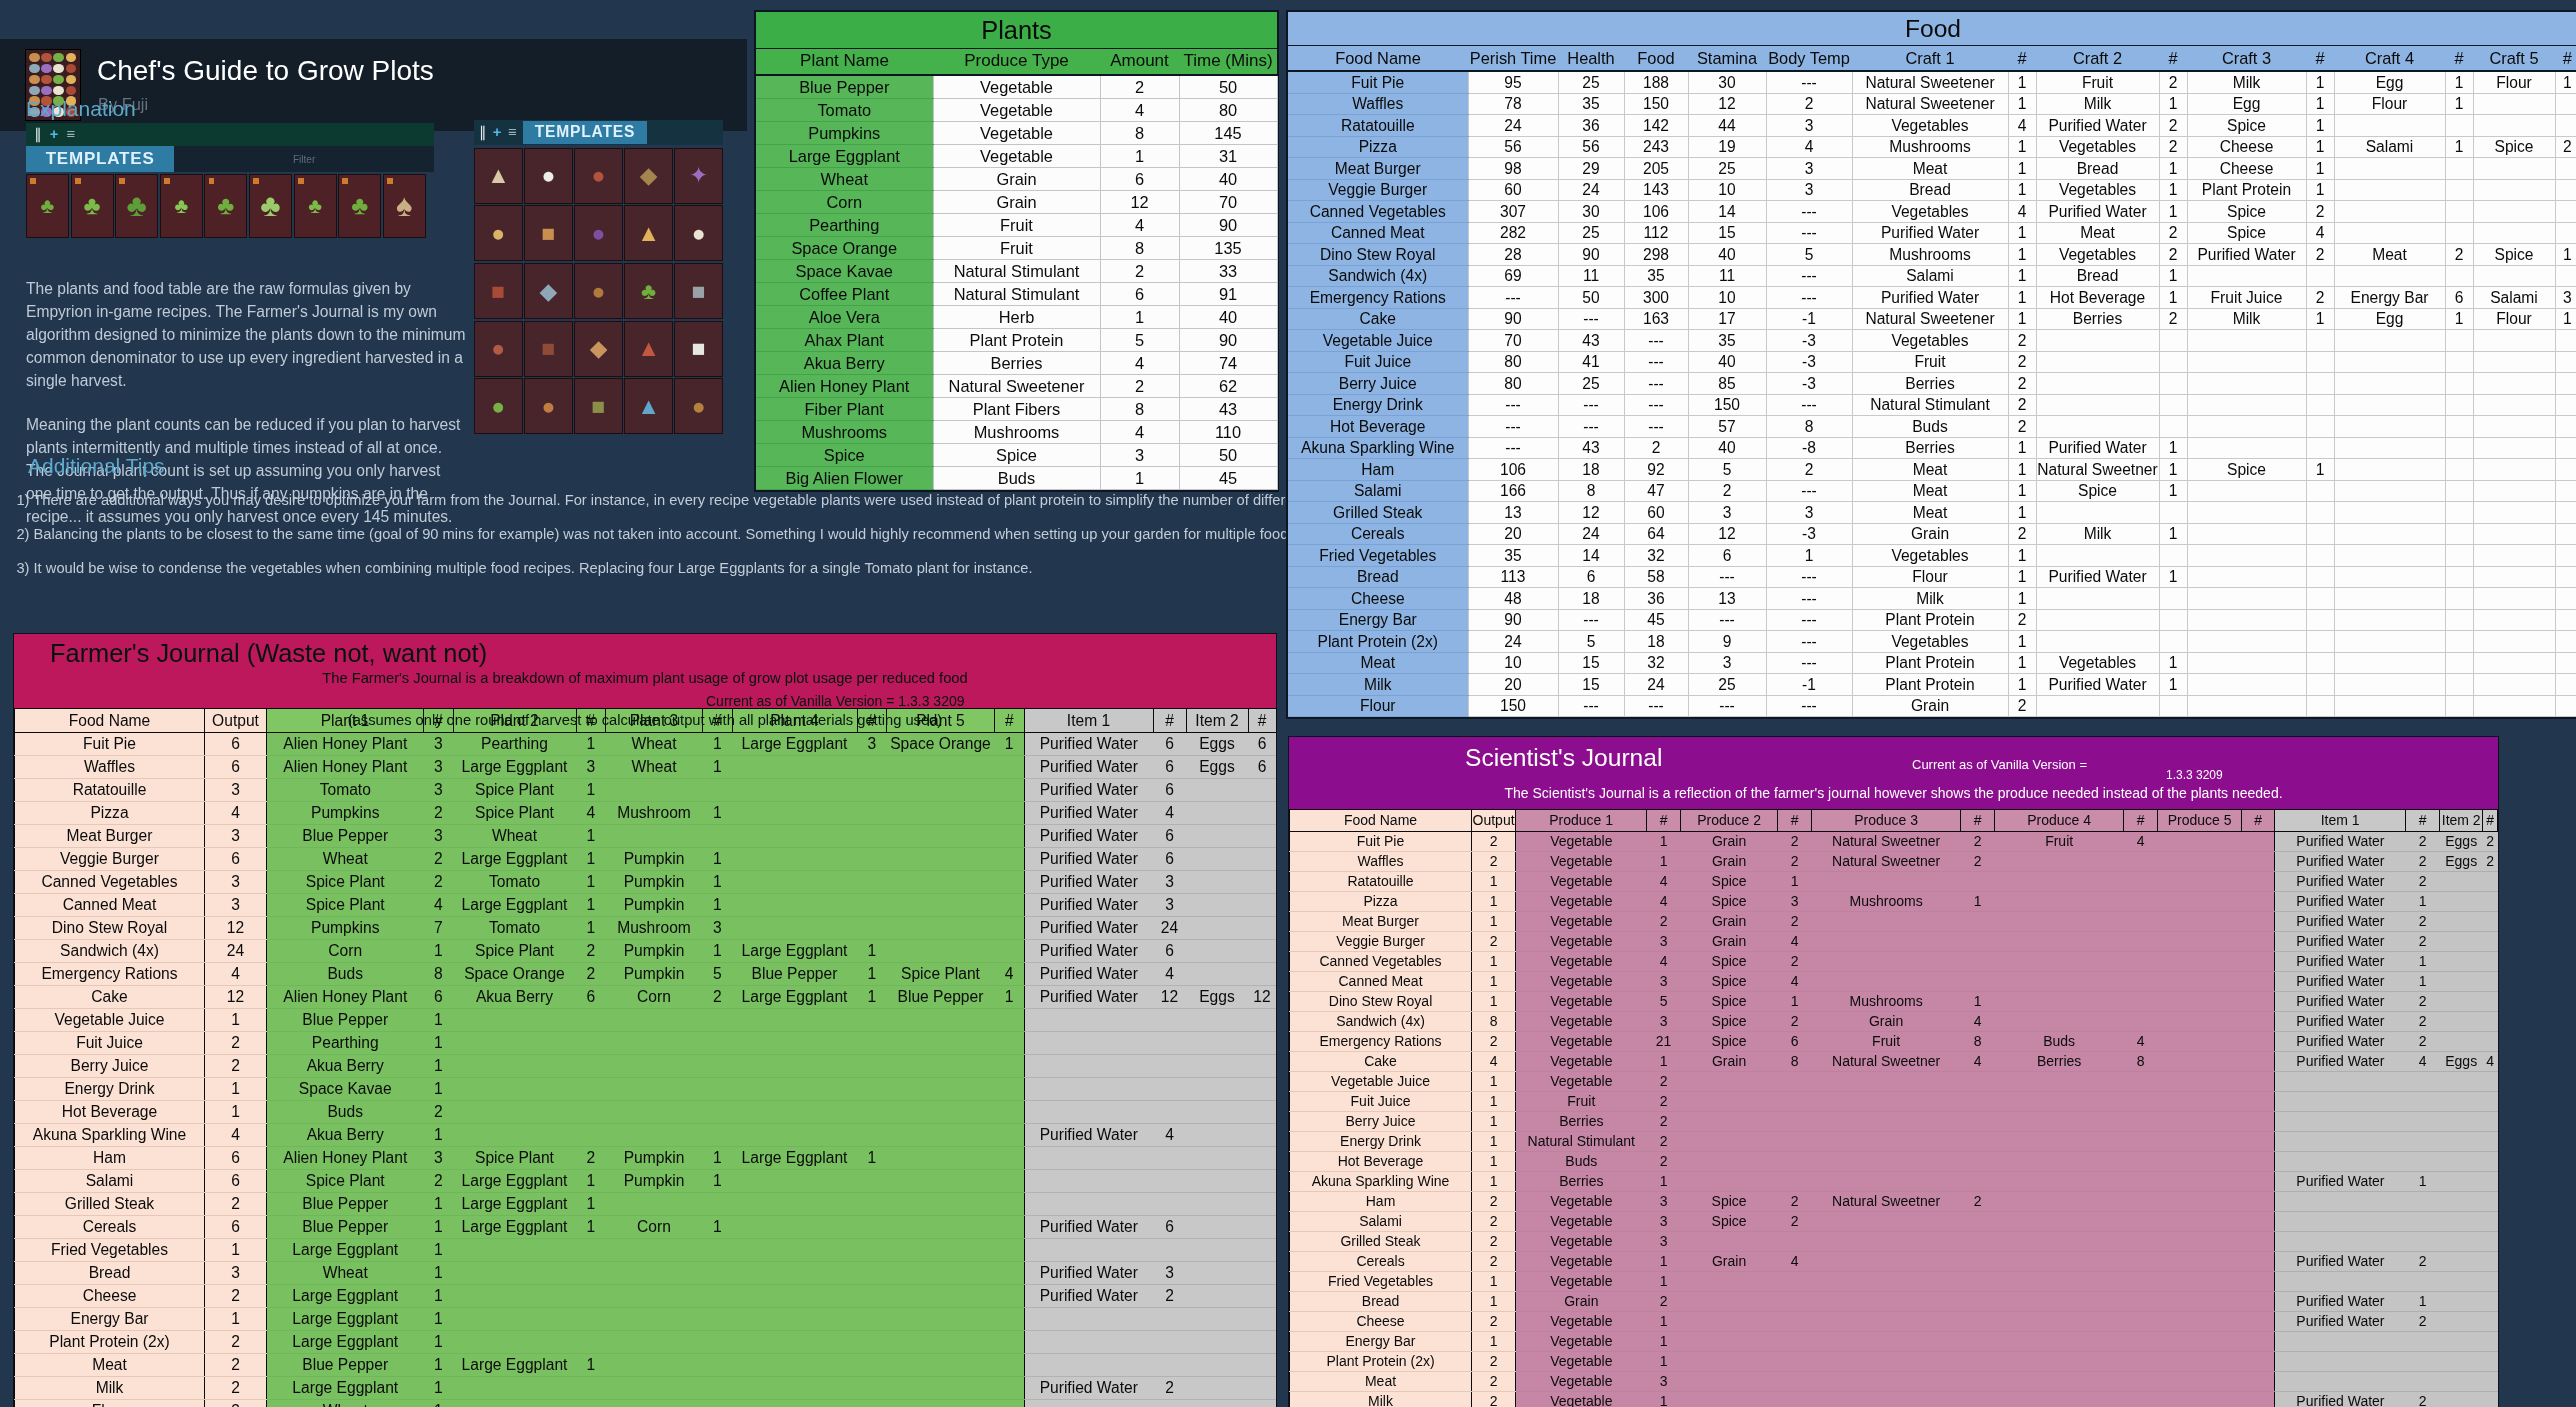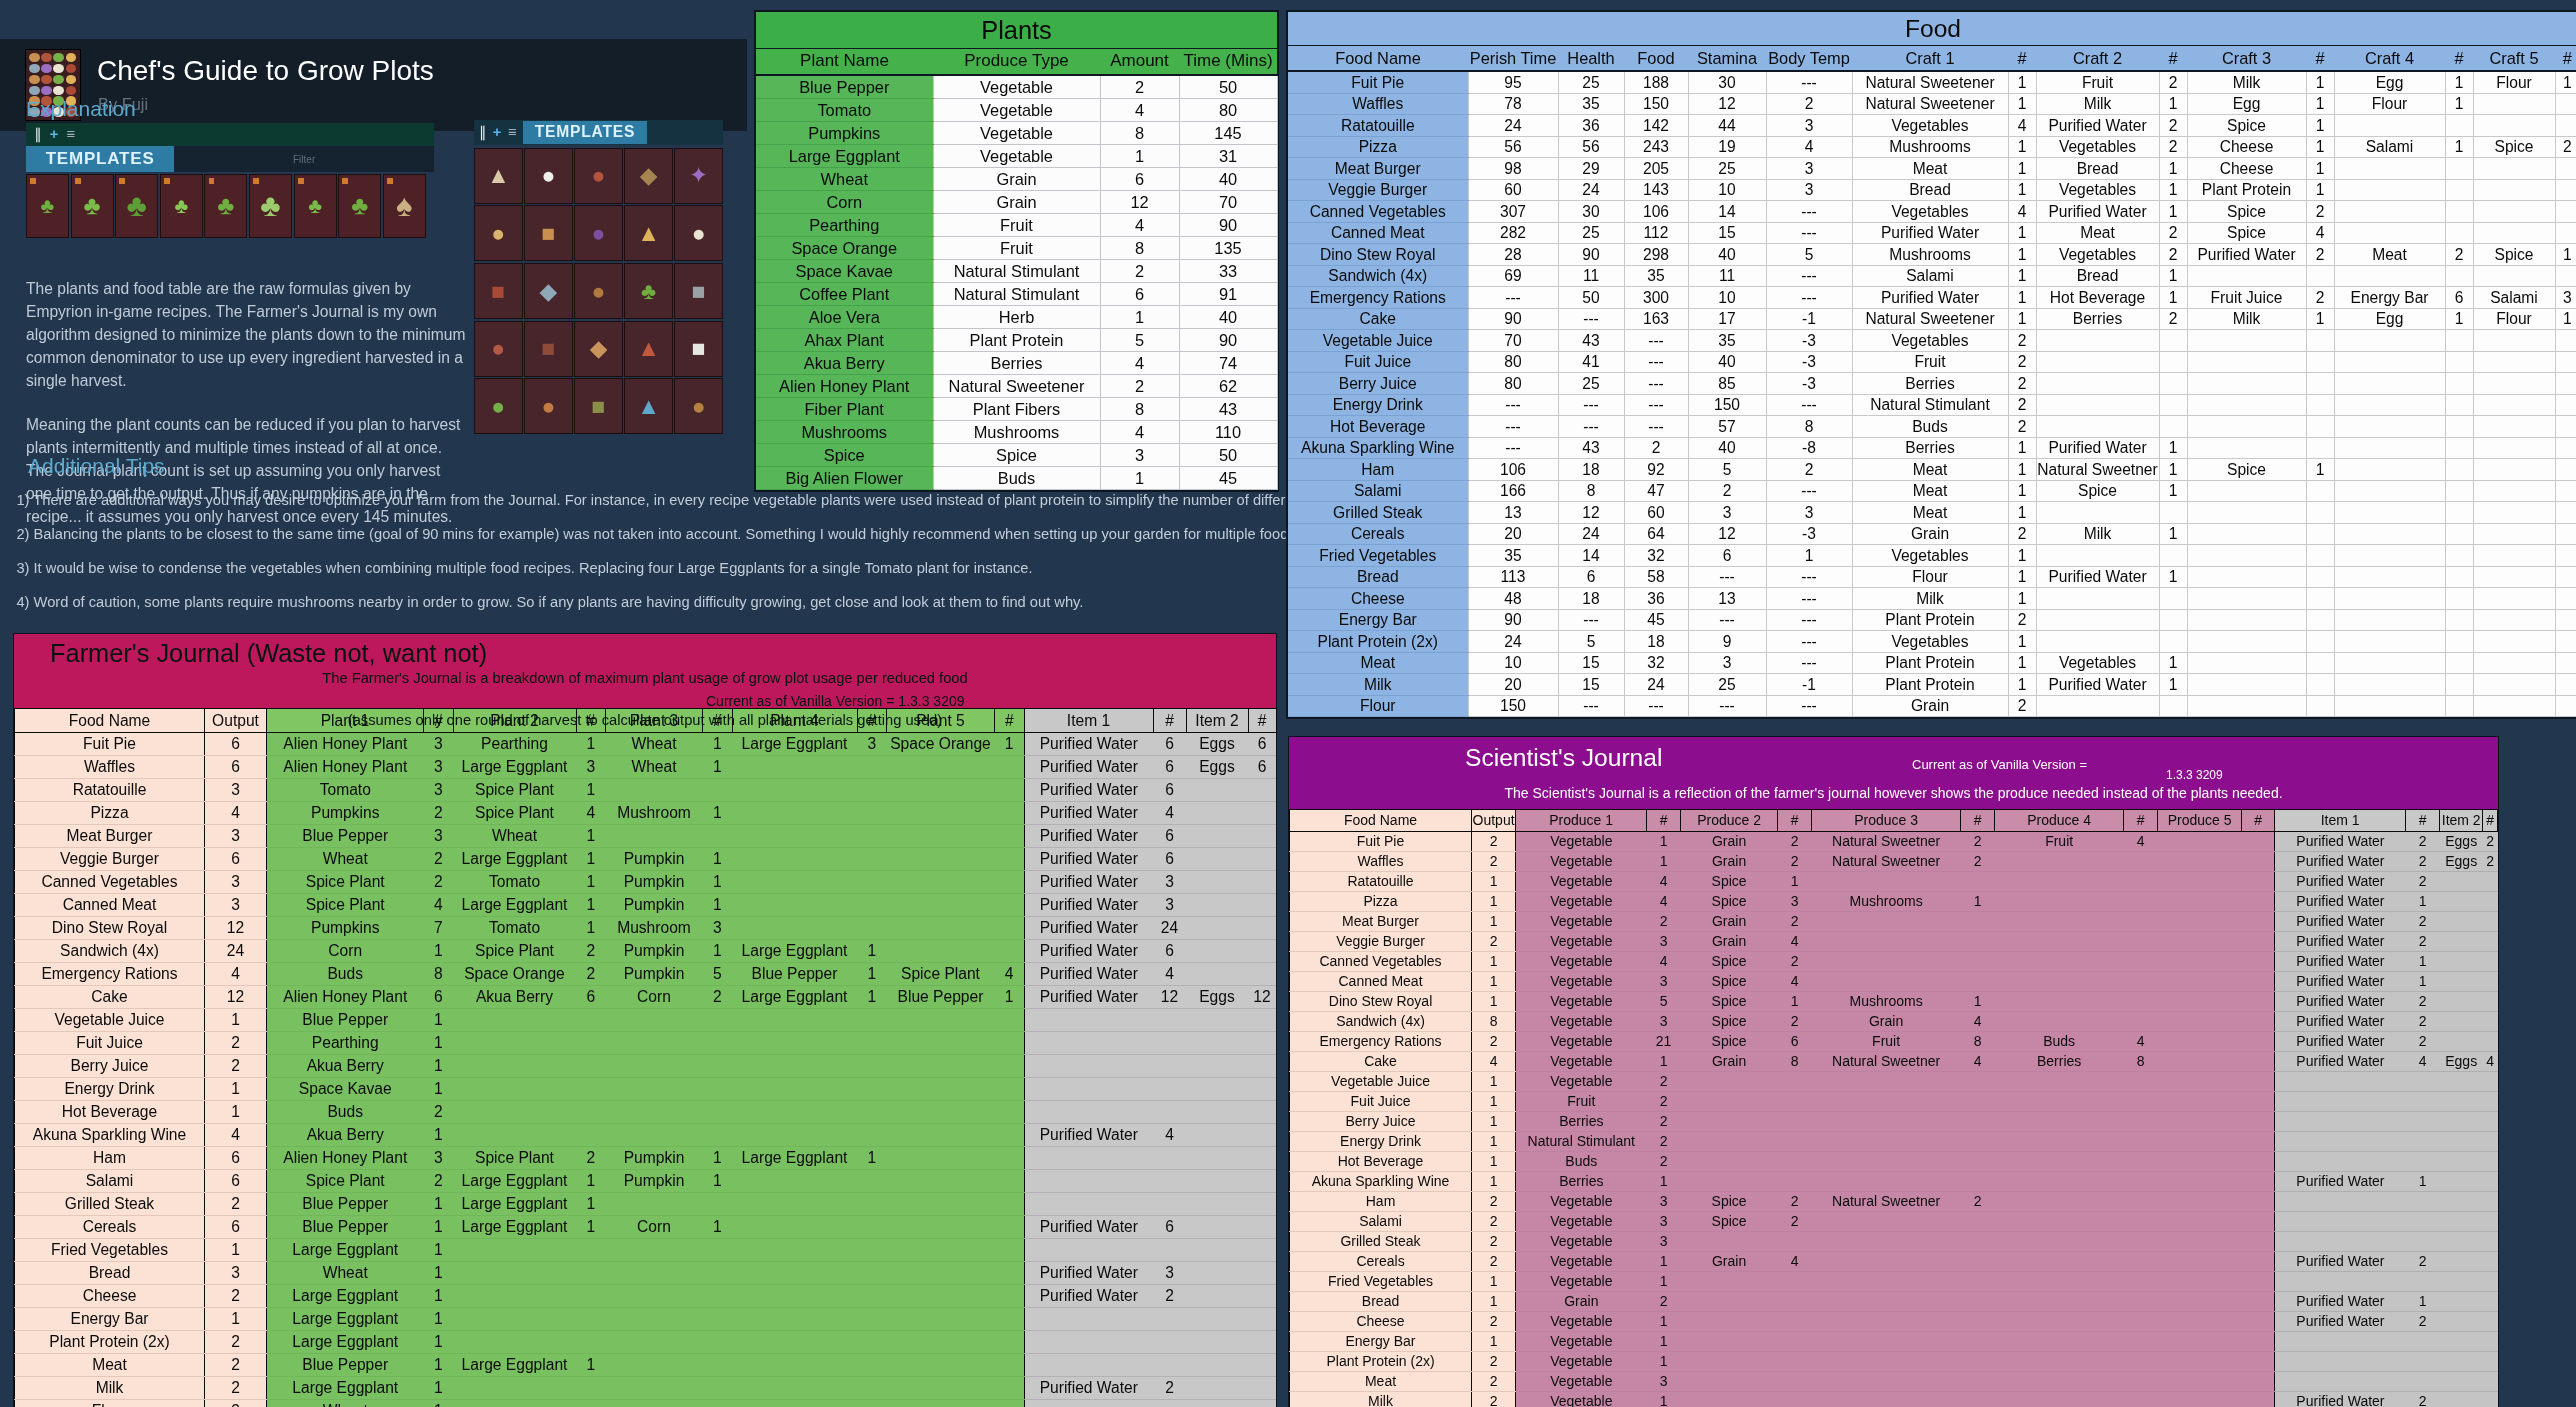--- a/index.html
+++ b/index.html
@@ -260,21 +260,20 @@
   <div class="para">
     <p>The plants and food table are the raw formulas given by Empyrion in-game recipes. The Farmer's Journal is my own algorithm designed to minimize the plants down to the minimum common denominator to use up every ingredient harvested in a single harvest.</p>
     <p>Meaning the plant counts can be reduced if you plan to harvest plants intermittently and multiple times instead of all at once. The Journal plant count is set up assuming you only harvest one time to get the output. Thus if any pumpkins are in the recipe... it assumes you only harvest once every 145 minutes.</p>
   </div>
 
   <div class="sec-label" style="left:28px;top:454px;">Additional Tips</div>
   <div class="tips">
     <p>1) There are additional ways you may desire to optimize your farm from the Journal. For instance, in every recipe vegetable plants were used instead of plant protein to simplify the number of different plants needed.</p>
     <p>2) Balancing the plants to be closest to the same time (goal of 90 mins for example) was not taken into account. Something I would highly recommend when setting up your garden for multiple food items.</p>
     <p>3) It would be wise to condense the vegetables when combining multiple food recipes. Replacing four Large Eggplants for a single Tomato plant for instance.</p>
-    <p>4) Word of caution, some plants require mushrooms nearby in order to grow. So if any plants are having difficulty growing, get close and look at them to find out why.</p>
   </div>
 
   <div class="plants-wrap">
     <div class="plants-title">Plants</div>
     <table id="plants-tbl">
       <colgroup>
           <col style="width:177px">
           <col style="width:167px">
           <col style="width:79px">
           <col style="width:98px">

